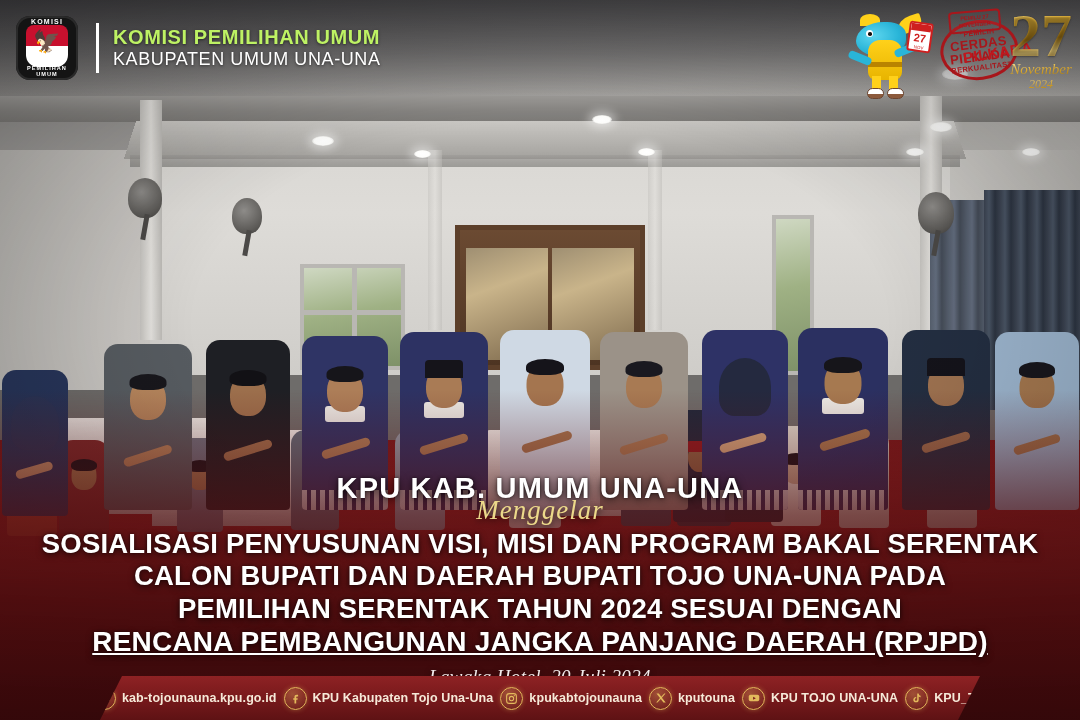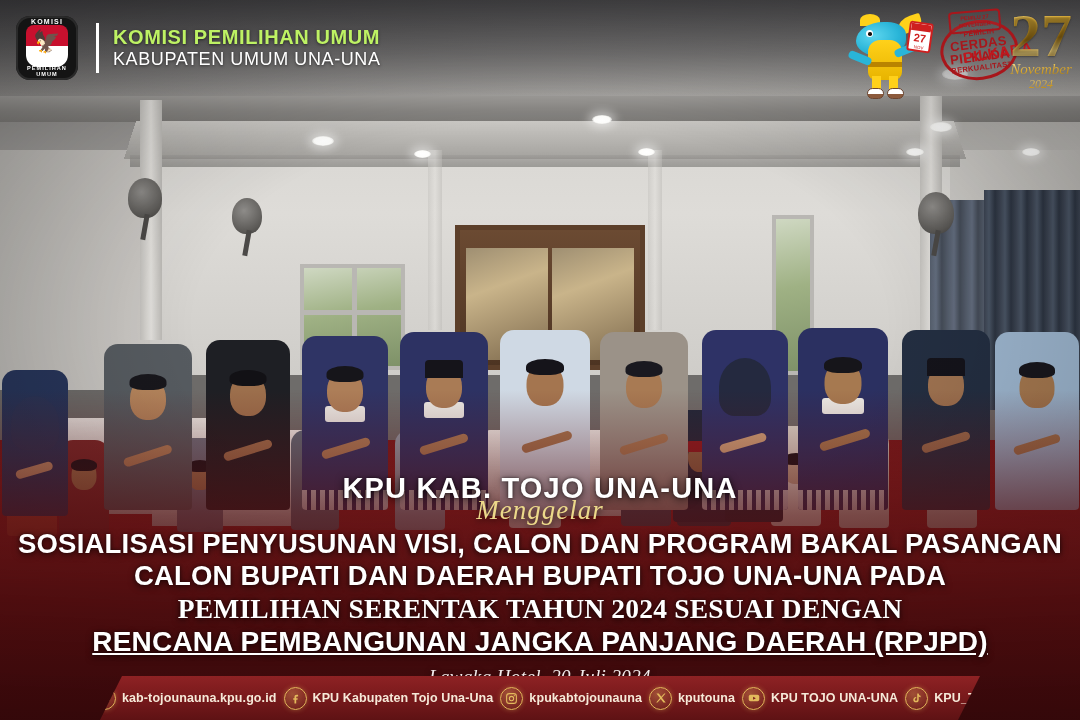--- a/index.html
+++ b/index.html
@@ -326,21 +326,21 @@
     text-shadow: 0 2px 6px rgba(0,0,0,.7);
   }
   .t-main {
     margin-top: 2px;
     color: #ffffff; font-weight: bold; letter-spacing: .2px;
     text-shadow: 0 2px 7px rgba(0,0,0,.65), 0 0 3px rgba(0,0,0,.5);
   }
   .t-main div { line-height: 1.18; }
   .t-l1 { font-size: 27.5px; }
   .t-l2 { font-size: 27.5px; }
-  .t-l3 { font-size: 27.5px; font-family: Liberation Serif, serif; }
+  .t-l3 { font-size: 27.5px; }
   .t-l4 { font-size: 28px; text-decoration: underline; }
   .t-venue {
     margin-top: 8px;
     font-family: "Liberation Serif", serif; font-style: italic;
     font-size: 19px; color: #f3ecec; letter-spacing: .4px;
     text-shadow: 0 2px 6px rgba(0,0,0,.7);
   }
 
   
   .social-wrap {
@@ -645,24 +645,24 @@
     <div class="stamp-pilkada">PILKADA</div>
   </div>
 
   <div class="gold27">
     <div class="g-num">27</div>
     <div class="g-month">November</div>
     <div class="g-year">2024</div>
   </div>
 
   <div class="title-block">
-    <div class="t-kpu">KPU KAB. TOJO UNA-UNA</div>
+    <div class="t-kpu">KPU KAB. UMUM UNA-UNA</div>
     <div class="t-menggelar">Menggelar</div>
     <div class="t-main">
-      <div class="t-l1">SOSIALISASI PENYUSUNAN VISI, CALON DAN PROGRAM BAKAL PASANGAN</div>
+      <div class="t-l1">SOSIALISASI PENYUSUNAN VISI, MISI DAN PROGRAM BAKAL SERENTAK</div>
       <div class="t-l2">CALON BUPATI DAN DAERAH BUPATI TOJO UNA-UNA PADA</div>
       <div class="t-l3">PEMILIHAN SERENTAK TAHUN 2024 SESUAI DENGAN</div>
       <div class="t-l4">RENCANA PEMBANGUNAN JANGKA PANJANG DAERAH (RPJPD)</div>
     </div>
     <div class="t-venue">Lawaka Hotel, 20 Juli 2024</div>
   </div>
 
   <div class="social-wrap">
     <div class="social-bar">
 

